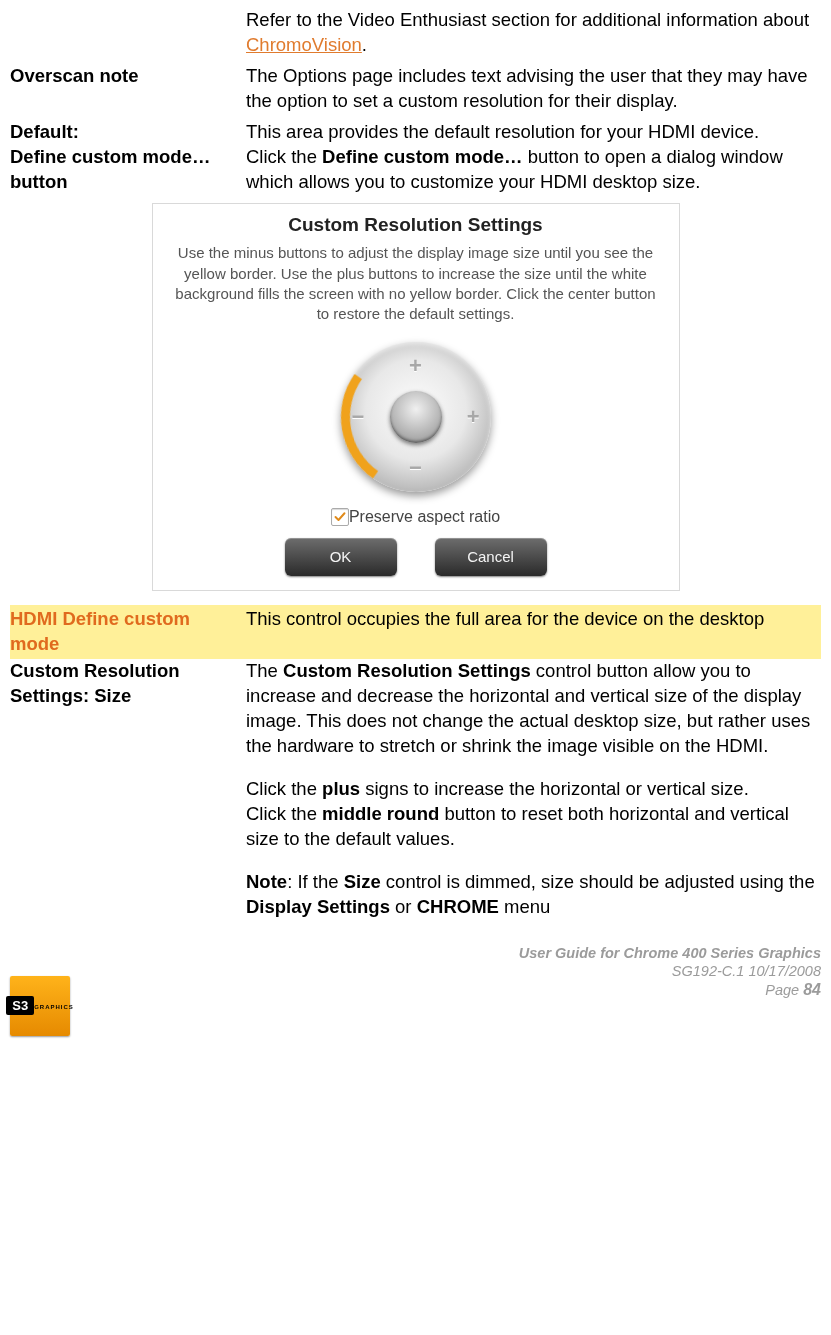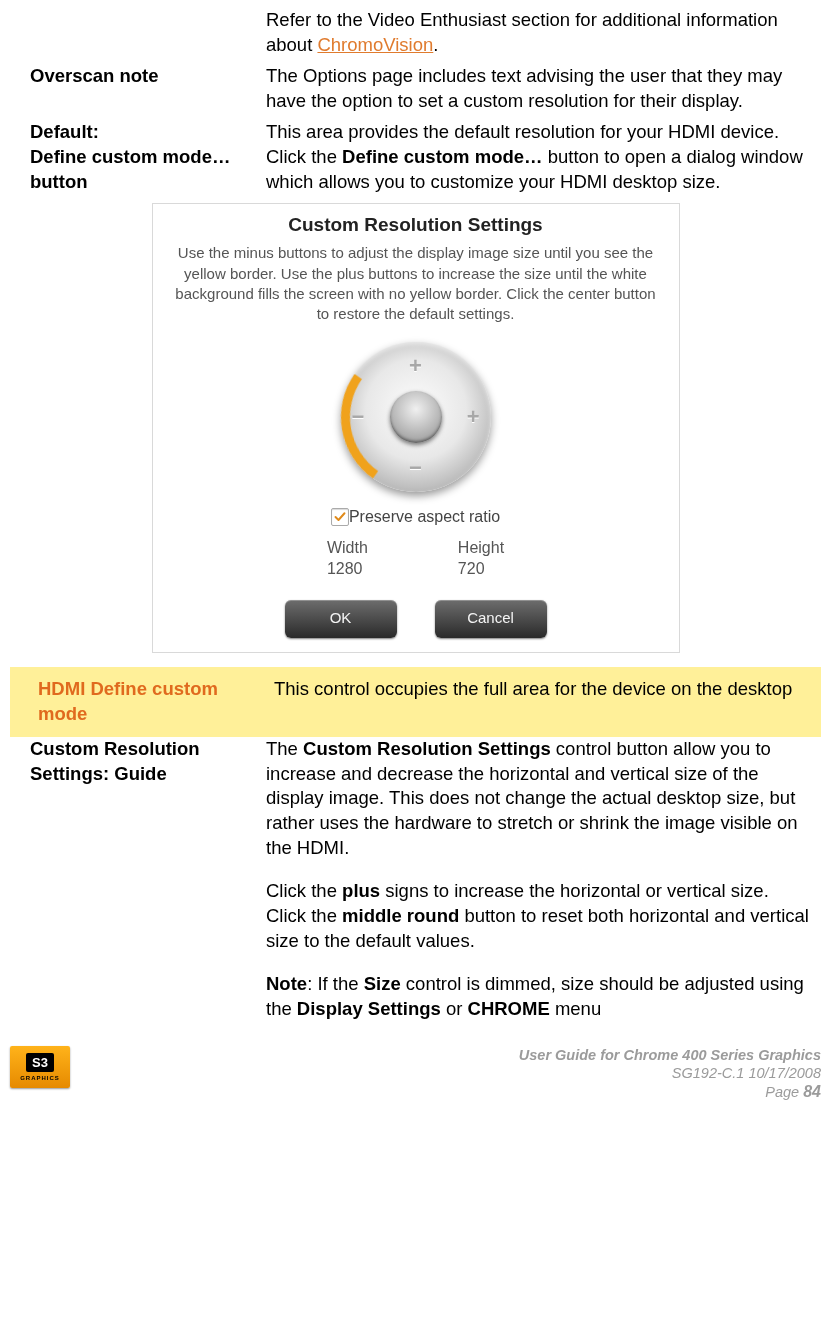--- a/index.html
+++ b/index.html
@@ -15,21 +15,20 @@
   }
   .row {
     display: flex;
     margin-bottom: 6px;
   }
   .label-col {
     width: 230px;
     flex-shrink: 0;
     font-weight: bold;
     padding-right: 6px;
-    margin-left: 20px;
   }
   .body-col {
     flex: 1;
   }
   .body-col p {
     margin: 0 0 18px 0;
   }
   .body-col p:last-child {
     margin-bottom: 0;
   }
@@ -155,44 +154,45 @@
     color: #f4f4f4;
     display:flex; align-items:center; justify-content:center;
     font-size:15px;
     box-shadow: inset 0 1px 0 rgba(255,255,255,.25), 0 1px 2px rgba(0,0,0,.5);
   }
 
   
   .hl-row {
     display:flex;
     background:#fff099;
-    padding: 8px;
+    padding: 0;
     margin: 0 0 0 0;
   }
   .hl-row .label-col { color:#e06a1e; font-weight:bold; padding:2px 6px 2px 0; }
   .hl-row .body-col { padding:2px 0; }
 
   
   .footer {
     margin-top: 24px;
     display:flex;
     align-items: flex-start;
     gap: 10px;
   }
   .logo-box {
     width: 60px;
-    height: 42px;
+    height: 60px;
     background: linear-gradient(#ffb31a, #e68a00);
     border-radius: 2px;
     display: flex;
-    flex-direction: column;
+    flex-direction: row;
     align-items: center;
     justify-content: center;
     position: relative;
     box-shadow: 0 1px 2px rgba(0,0,0,.4);
+    margin-top: 32px;
   }
   .logo-s3 {
     background:#000;
     color:#fff;
     font-size:13px;
     font-weight:bold;
     padding:3px 6px;
     border-radius:2px;
     line-height:1;
   }
@@ -265,45 +265,35 @@
 
     <div class="chkrow">
       <div class="chkbox">
         <svg viewBox="0 0 16 16">
           <path d="M2 8 L6 12 L14 3" stroke="#e08a1a" stroke-width="2.6" fill="none" stroke-linecap="round" stroke-linejoin="round"></path>
         </svg>
       </div>
       <span>Preserve aspect ratio</span>
     </div>
 
-    <div class="wh-row">
-      <div class="wh-block">
-        <div class="lbl">Width</div>
-        <div class="val">1280</div>
-      </div>
-      <div class="wh-block">
-        <div class="lbl">Height</div>
-        <div class="val">720</div>
-      </div>
-    </div>
 
     <div class="btn-row">
       <div class="btn">OK</div>
       <div class="btn">Cancel</div>
     </div>
   </div>
 </div>
 
 <div class="hl-row">
   <div class="label-col">HDMI Define custom mode</div>
   <div class="body-col">This control occupies the full area for the device on the desktop</div>
 </div>
 
 <div class="row" style="margin-top:0">
-  <div class="label-col">Custom Resolution Settings: Guide</div>
+  <div class="label-col">Custom Resolution Settings: Size</div>
   <div class="body-col">
     <p>
       <span>The </span><b>Custom Resolution Settings</b><span> control button allow you to increase and decrease the horizontal and vertical size of the display image. This does not change the actual desktop size, but rather uses the hardware to stretch or shrink the image visible on the HDMI.</span>
     </p>
     <p style="margin-bottom:0">
       <span>Click the </span><b>plus</b><span> signs to increase the horizontal or vertical size.</span>
     </p>
     <p>
       <span>Click the </span><b>middle round</b><span> button to reset both horizontal and vertical size to the default values.</span>
     </p>

